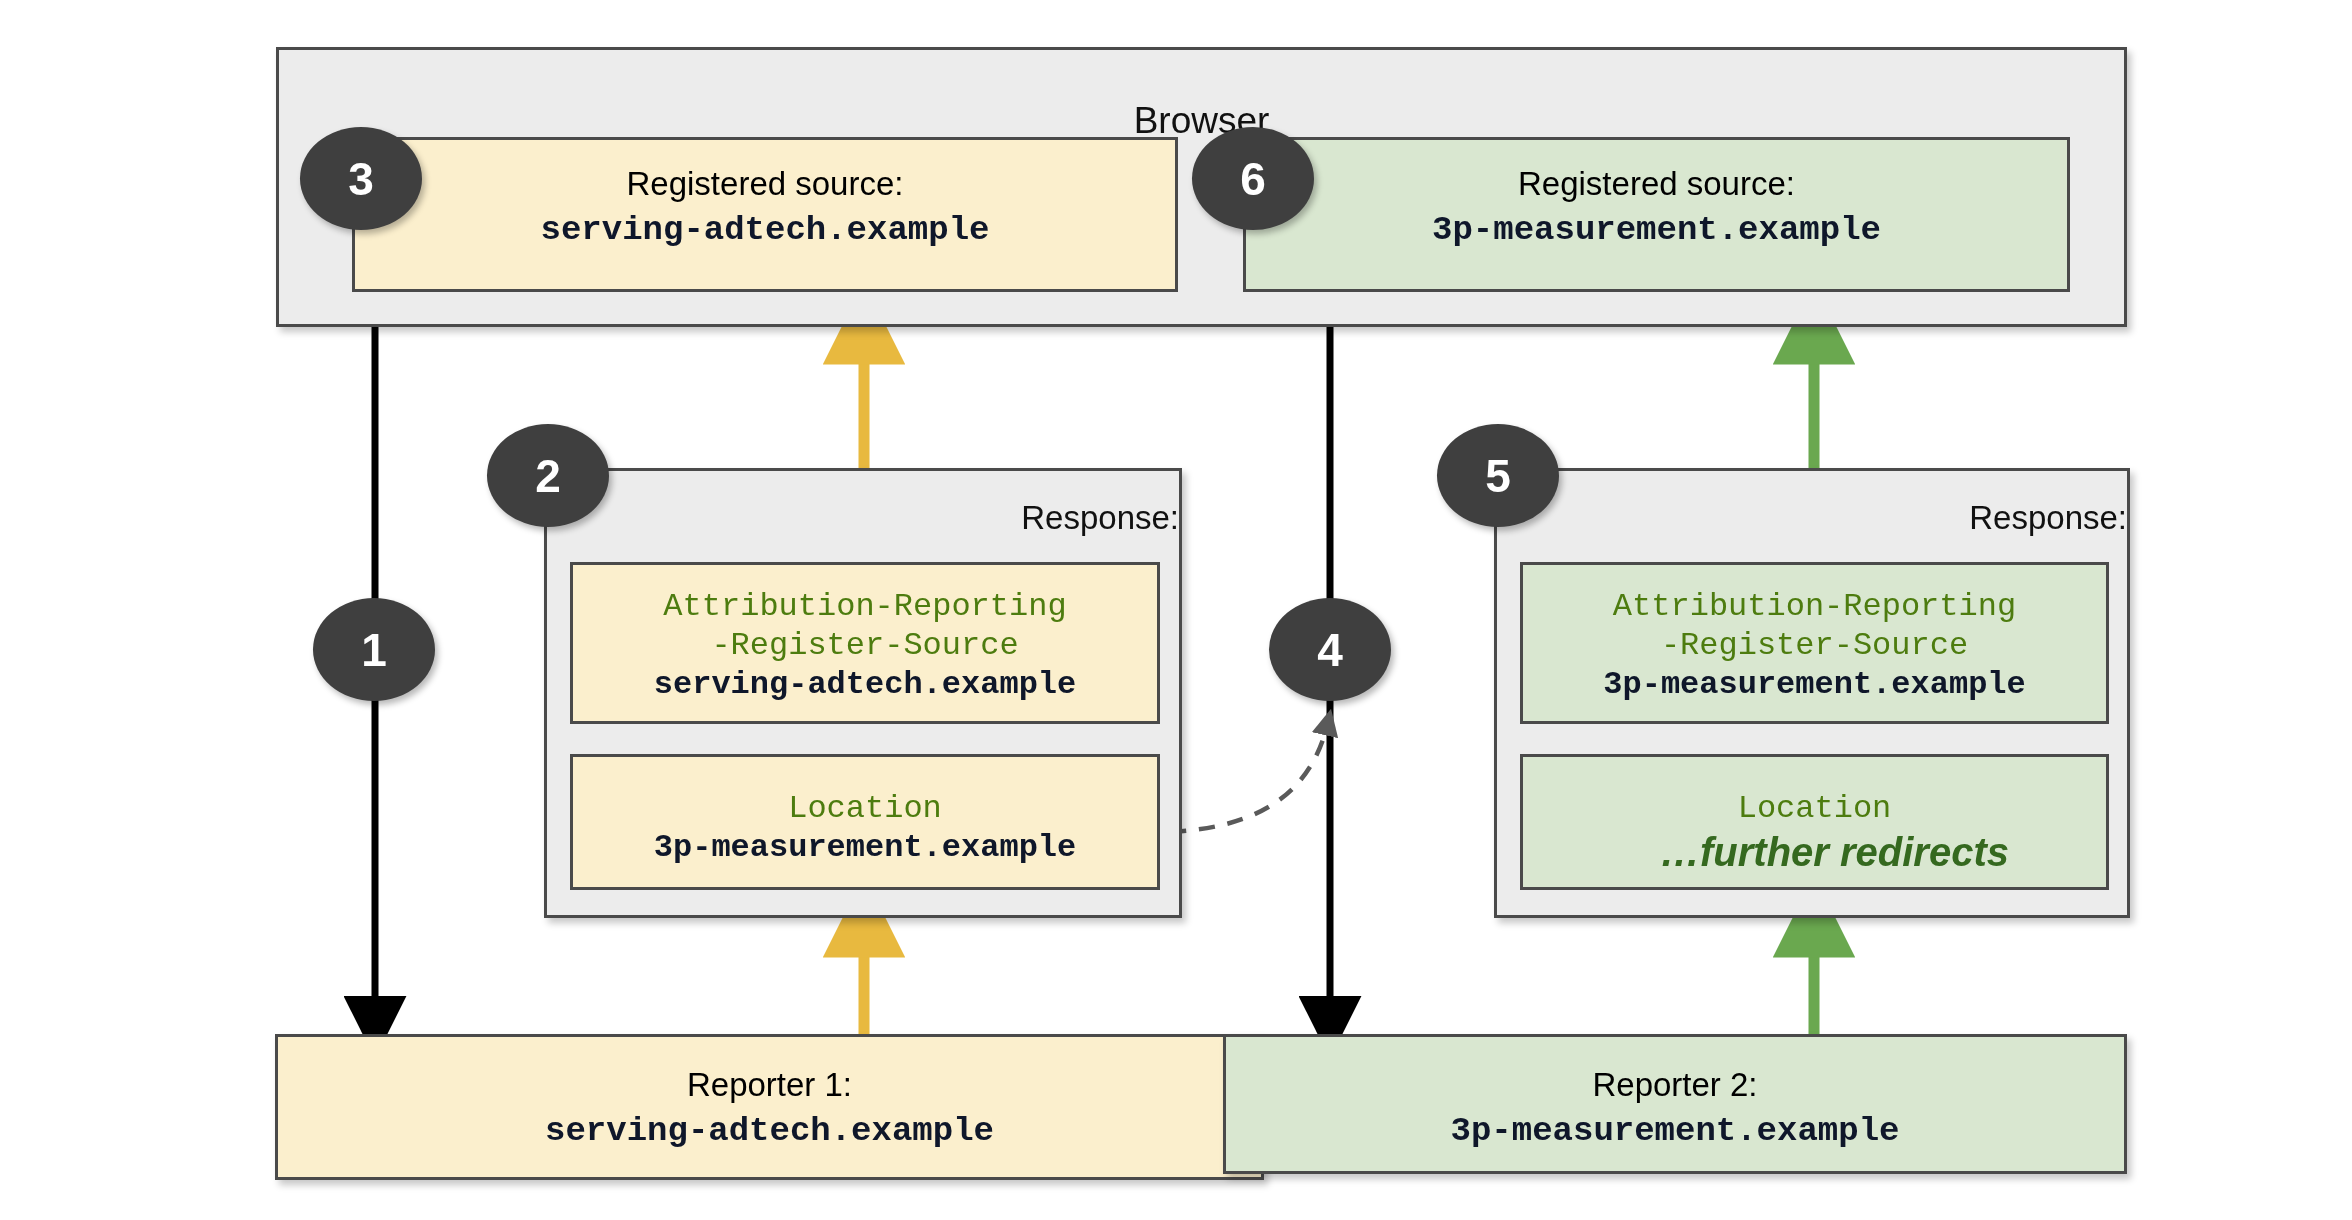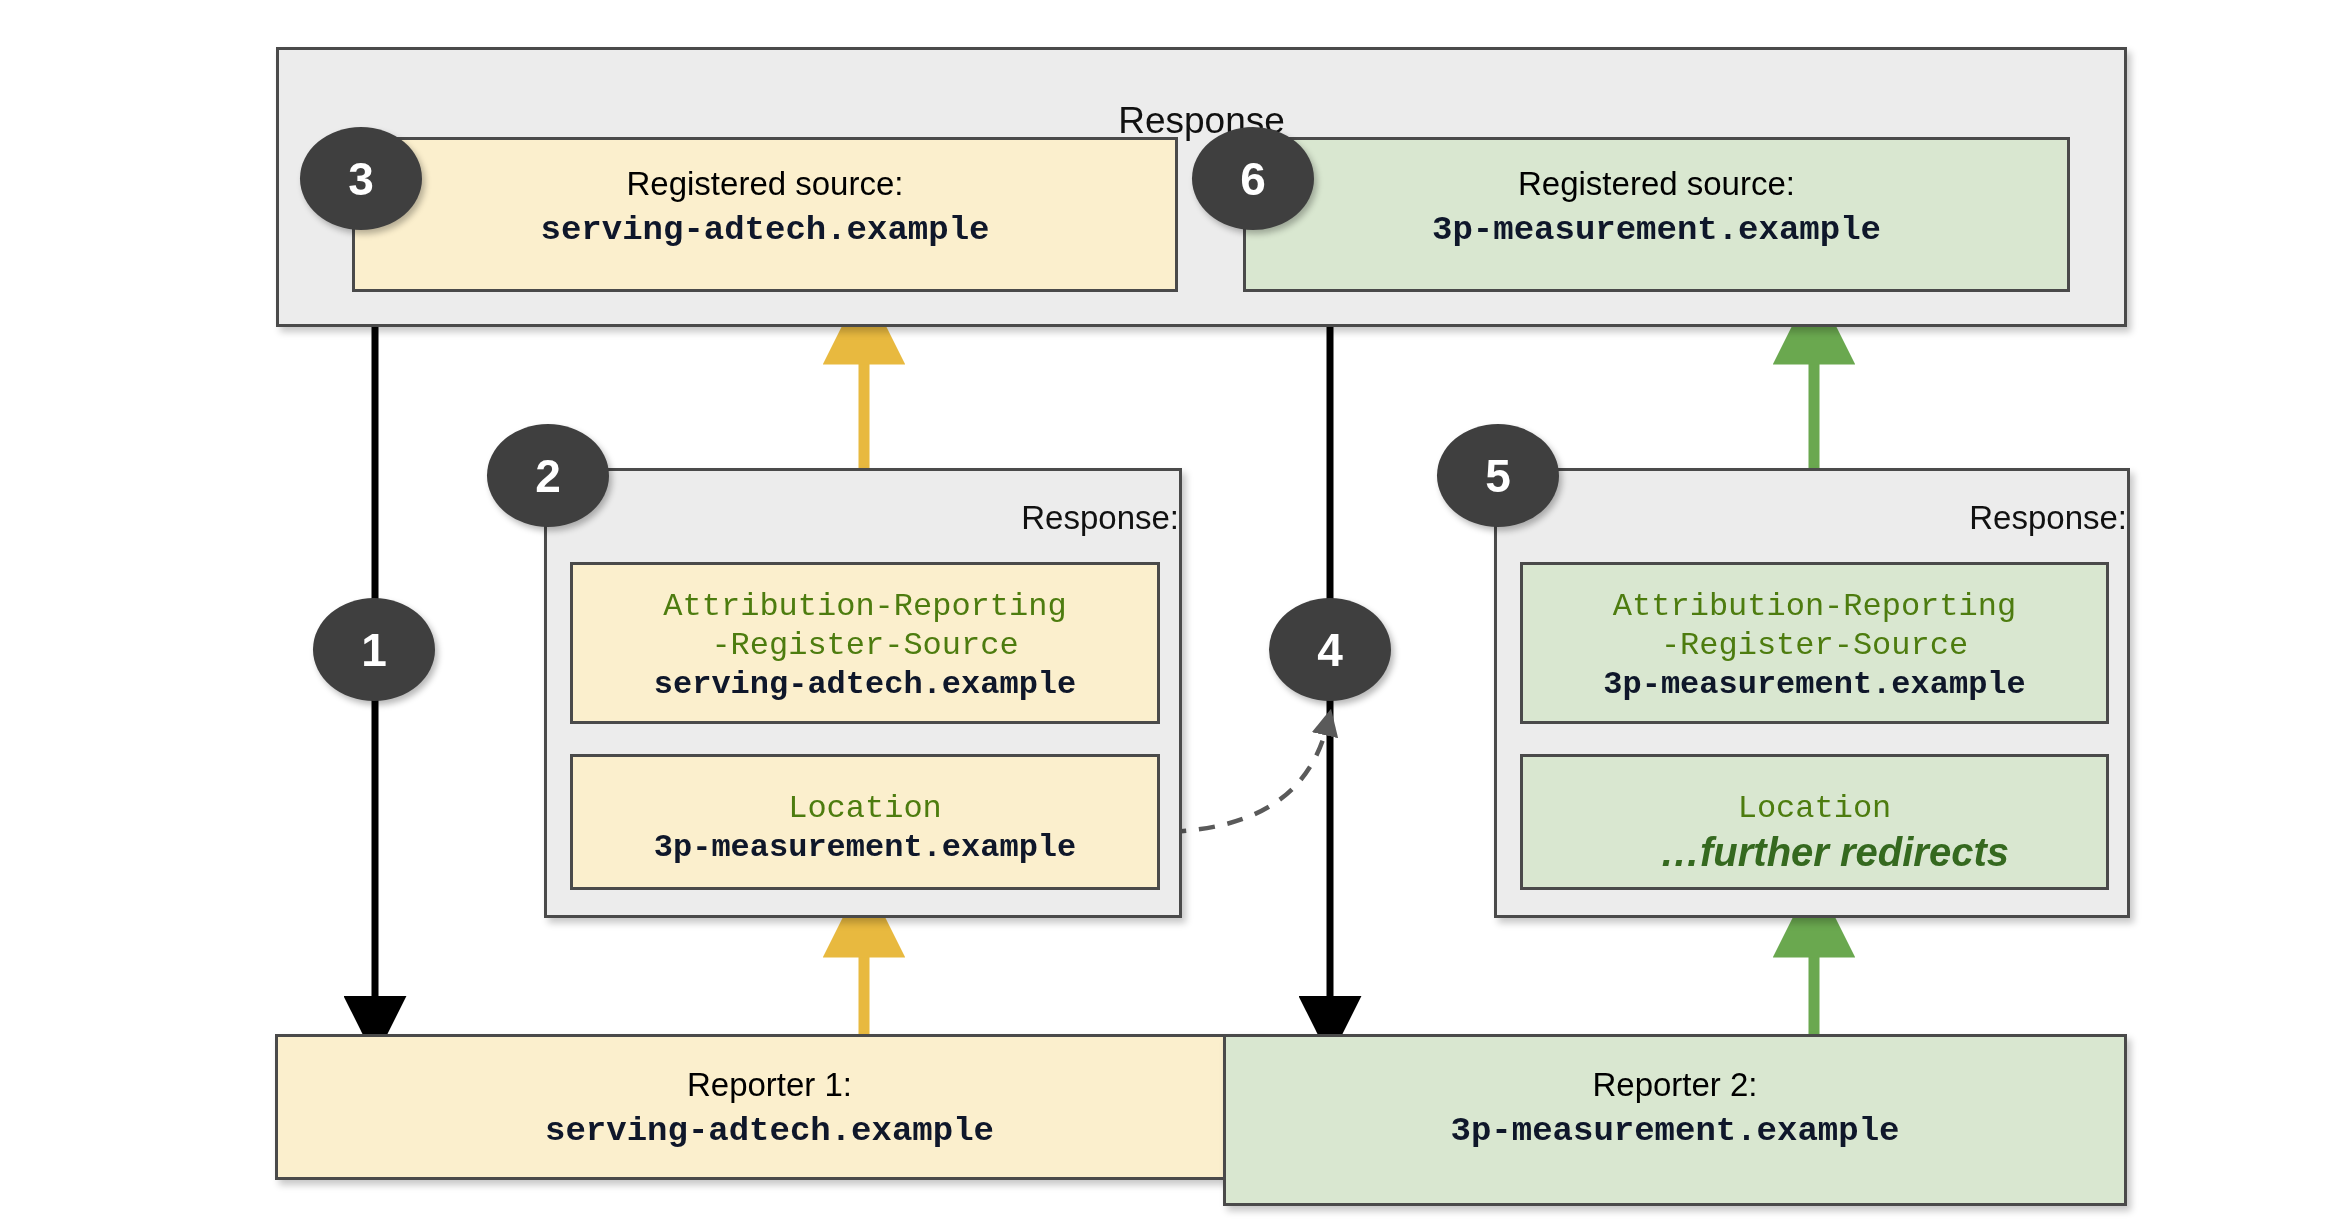--- a/index.html
+++ b/index.html
@@ -79,21 +79,21 @@
     <line x1="1330" y1="327" x2="1330" y2="1026" stroke="#000000" stroke-width="7" marker-end="url(#arrowBlack)"></line>
 
     <path d="M1170,832 C1250,828 1310,800 1328,722" fill="none" stroke="#5a5a5a" stroke-width="4.5" stroke-dasharray="16,13" marker-end="url(#arrowDash)"></path>
 
     <line x1="1814" y1="1034" x2="1814" y2="918" stroke="#6aa84f" stroke-width="11" marker-end="url(#arrowGreen)"></line>
 
     <line x1="1814" y1="468" x2="1814" y2="325" stroke="#6aa84f" stroke-width="11" marker-end="url(#arrowGreen)"></line>
   </svg>
 
   <div class="box gray" style="left:276px;top:47px;width:1851px;height:280px;">
-    <div class="label t-browser">Response</div>
+    <div class="label t-browser">Browser</div>
   </div>
 
   <div class="card yellow" style="left:352px;top:137px;width:826px;height:155px;">
     <div class="centerblock" style="top:24px;">
       <div class="t-head">Registered source:</div>
       <div class="mono" style="font-size:34px;margin-top:6px;">serving-adtech.example</div>
     </div>
   </div>
 
   <div class="card green" style="left:1243px;top:137px;width:827px;height:155px;">
@@ -141,21 +141,21 @@
     </div>
   </div>
 
   <div class="box yellow" style="left:275px;top:1034px;width:989px;height:146px;">
     <div class="centerblock" style="top:28px;">
       <div class="t-head">Reporter 1:</div>
       <div class="mono" style="font-size:34px;margin-top:6px;">serving-adtech.example</div>
     </div>
   </div>
 
-  <div class="box green" style="left:1223px;top:1034px;width:904px;height:172px;">
+  <div class="box green" style="left:1223px;top:1034px;width:904px;height:140px;">
     <div class="centerblock" style="top:28px;">
       <div class="t-head">Reporter 2:</div>
       <div class="mono" style="font-size:34px;margin-top:6px;">3p-measurement.example</div>
     </div>
   </div>
 
   <div class="badge" style="left:313px;top:598px;width:122px;height:103px;">
     <span>1</span>
   </div>
 

